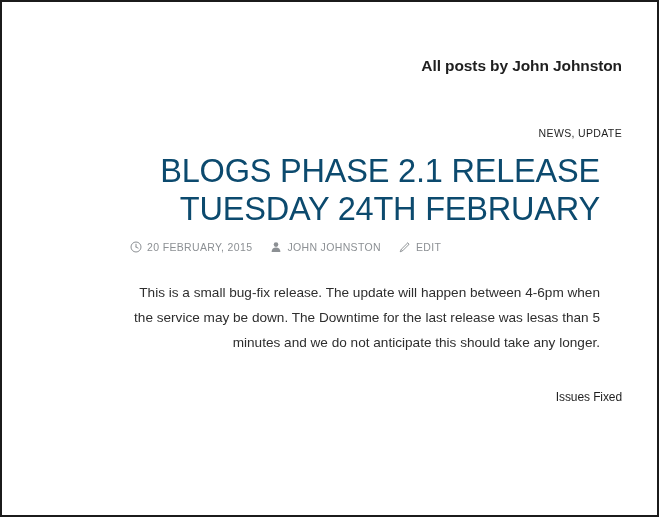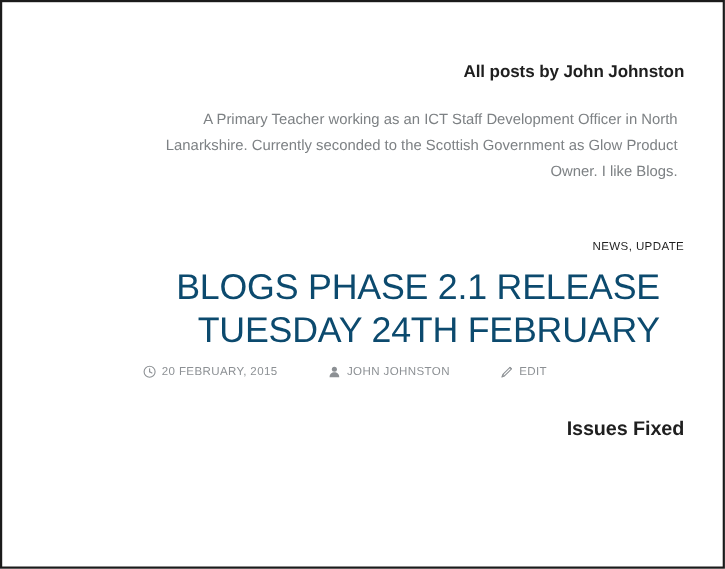--- a/index.html
+++ b/index.html
@@ -93,21 +93,20 @@
 
   .post-meta {
     margin-top: 13px;
     font-size: 10.5px;
     letter-spacing: 0.35px;
     color: #8c9094;
     text-transform: uppercase;
     display: flex;
     align-items: center;
     white-space: nowrap;
-    gap: 28px;
   }
   .meta-item {
     display: inline-flex;
     align-items: center;
     margin-right: 18px;
     color: #8c9094;
     text-decoration: none;
   }
   .meta-item:last-child { margin-right: 8px; }
   .meta-icon {
@@ -126,37 +125,36 @@
   }
   .post-body p {
     margin: 0;
     font-size: 13.6px;
     line-height: 1.82;
     color: #2e2e2e;
     width: 470px;
   }
   .section-heading {
     margin: 34px 0 0 0;
-    font-size: 18px;
-    font-weight: bold;
+    font-size: 12px;
+    font-weight: normal;
     color: #1f1f1f;
     line-height: 1.3;
     letter-spacing: -0.1px;
   }
 </style>
 </head>
 <body>
 
 <div class="viewport">
   <div class="page">
     <div class="content">
 
       <header class="archive-header">
         <h1 class="archive-title">All posts by John Johnston</h1>
-        <p class="archive-description">A Primary Teacher working as an ICT Staff Development Officer in North Lanarkshire. Currently seconded to the Scottish Government as Glow Product Owner. I like Blogs.</p>
       </header>
 
       <article class="post">
 
         <div class="category-line">
           <a href="#">NEWS</a><span class="category-sep">,</span>
           <a href="#">UPDATE</a>
         </div>
 
         <h2 class="post-title">
@@ -194,20 +192,21 @@
                 <line x1="8.6" y1="2" x2="10" y2="3.4" stroke="#8c9094" stroke-width="0.95"></line>
                 <line x1="2.2" y1="8.4" x2="3.6" y2="9.8" stroke="#8c9094" stroke-width="0.95"></line>
               </svg>
             </span>
             <span>Edit</span>
           </a>
 
         </div>
 
         <div class="post-body">
+          <p>This is a small bug-fix release. The update will happen between 4-6pm when the service may be down. The Downtime for the last release was lesas than 5 minutes and we do not anticipate this should take any longer.</p>
           <h3 class="section-heading">Issues Fixed</h3>
         </div>
 
       </article>
 
     </div>
   </div>
 </div>
 
 </body></html>

